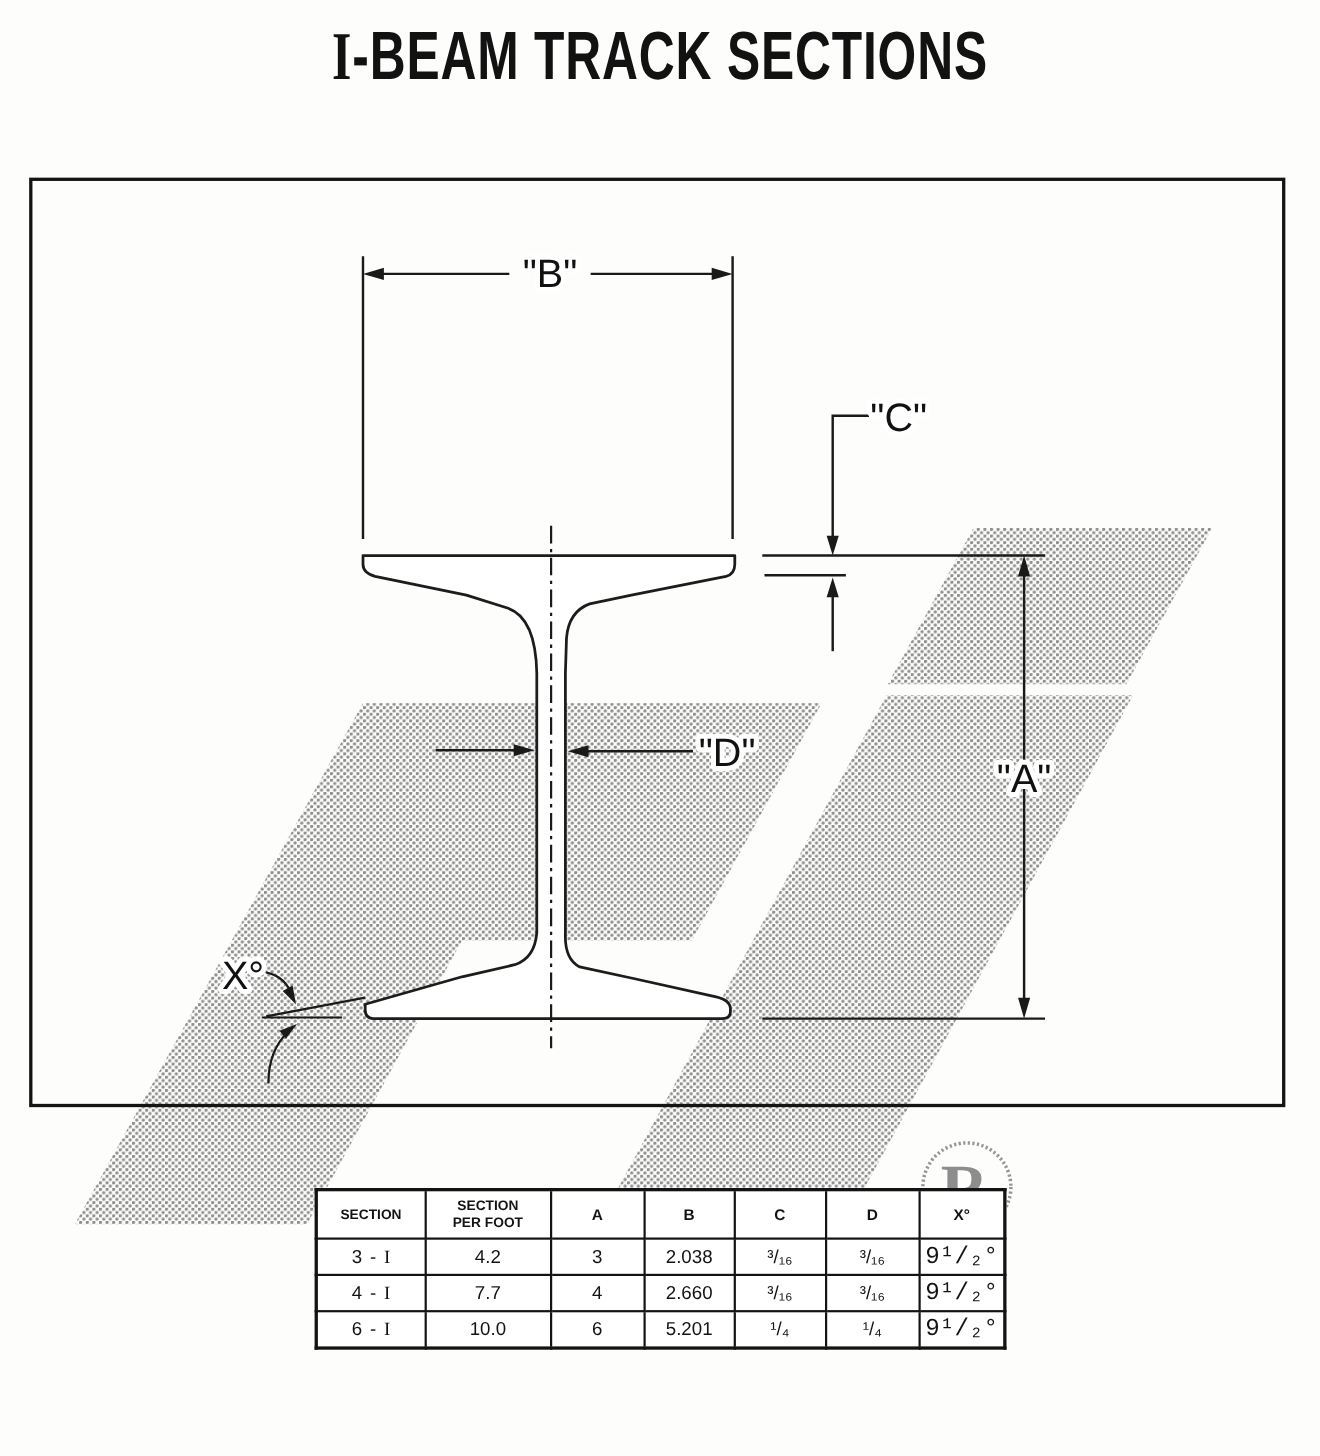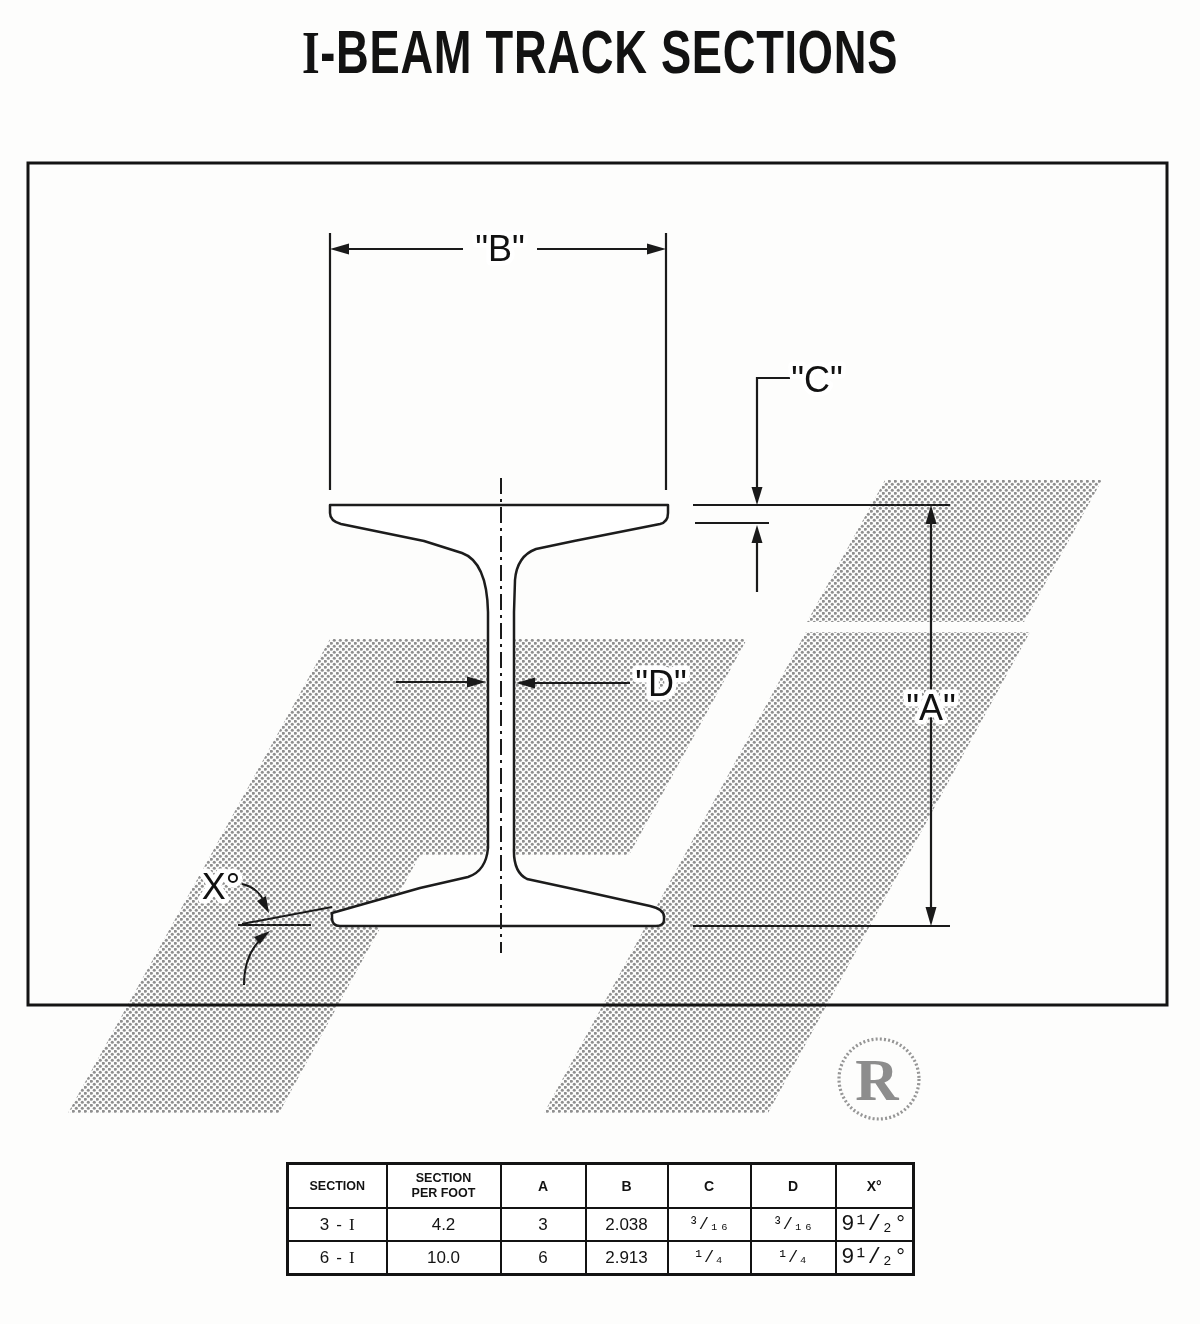--- a/index.html
+++ b/index.html
@@ -18,32 +18,32 @@
   .serif{font-family:"Liberation Serif","DejaVu Serif",serif;}
   
   .diagram-svg{position:absolute;left:0;top:0;width:1200px;height:1324px;}
   .dim-label{
     font-family:"Liberation Sans","DejaVu Sans",sans-serif;
     font-size:36px;fill:#111;
     paint-order:stroke;stroke:#ffffff;stroke-width:9px;stroke-linejoin:round;
   }
   
   .spec-table{
-    position:absolute;left:286px;top:1162px;
+    position:absolute;left:286px;top:1080px;
     border-collapse:collapse;table-layout:fixed;
     border:3px solid #131313;background:#fff;
   }
   .spec-table td{
     border:2px solid #131313;text-align:center;vertical-align:middle;
     padding:0;color:#131313;
   }
   .spec-table thead td{height:42px;font-weight:bold;font-size:14px;}
   .spec-table thead td.small-head{font-size:12.5px;line-height:1.2;}
   .spec-table tbody td{height:31px;font-size:17px;}
-  .spec-table tbody td.frac{font-size:17px;font-family:Liberation Mono, monospace;}
+  .spec-table tbody td.frac{font-size:17px;}
   .spec-table tbody td.deg{font-size:22px;font-family:Liberation Mono, monospace;}
   .sec-sep{margin:0 7px;}
 </style>
 </head>
 <body>
 
 <svg class="diagram-svg" viewBox="0 0 1200 1324">
   <defs>
     <pattern id="ht" width="6" height="6" patternUnits="userSpaceOnUse">
       <circle cx="1.3" cy="1.3" r="1.55" fill="#8f8f8f"></circle>
@@ -155,23 +155,34 @@
       </td>
       <td>4.2</td>
       <td>3</td>
       <td>2.038</td>
       <td class="frac">³/₁₆</td>
       <td class="frac">³/₁₆</td>
       <td class="deg">9¹/₂°</td>
     </tr>
     <tr>
       <td>
+        <span>4</span><span class="sec-sep">-</span><span class="serif">I</span>
+      </td>
+      <td>7.7</td>
+      <td>4</td>
+      <td>2.660</td>
+      <td class="frac">³/₁₆</td>
+      <td class="frac">³/₁₆</td>
+      <td class="deg">9¹/₂°</td>
+    </tr>
+    <tr>
+      <td>
         <span>6</span><span class="sec-sep">-</span><span class="serif">I</span>
       </td>
       <td>10.0</td>
       <td>6</td>
-      <td>2.913</td>
+      <td>5.201</td>
       <td class="frac">¹/₄</td>
       <td class="frac">¹/₄</td>
       <td class="deg">9¹/₂°</td>
     </tr>
   </tbody>
 </table>
 
 </body></html>

